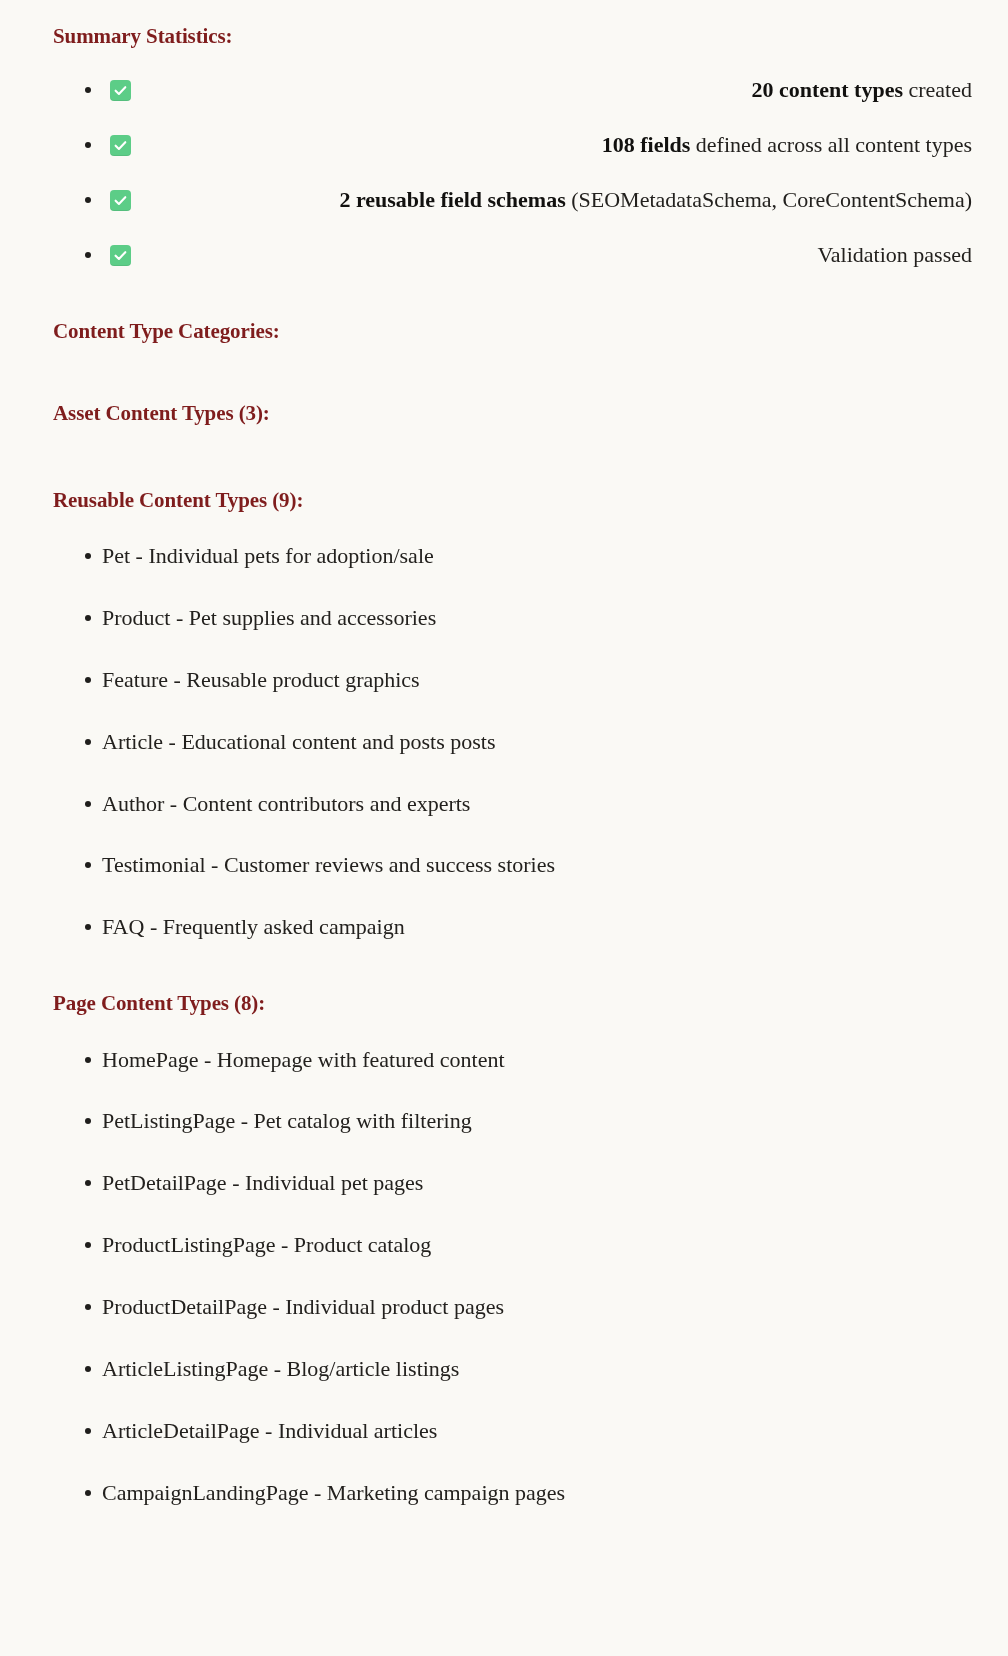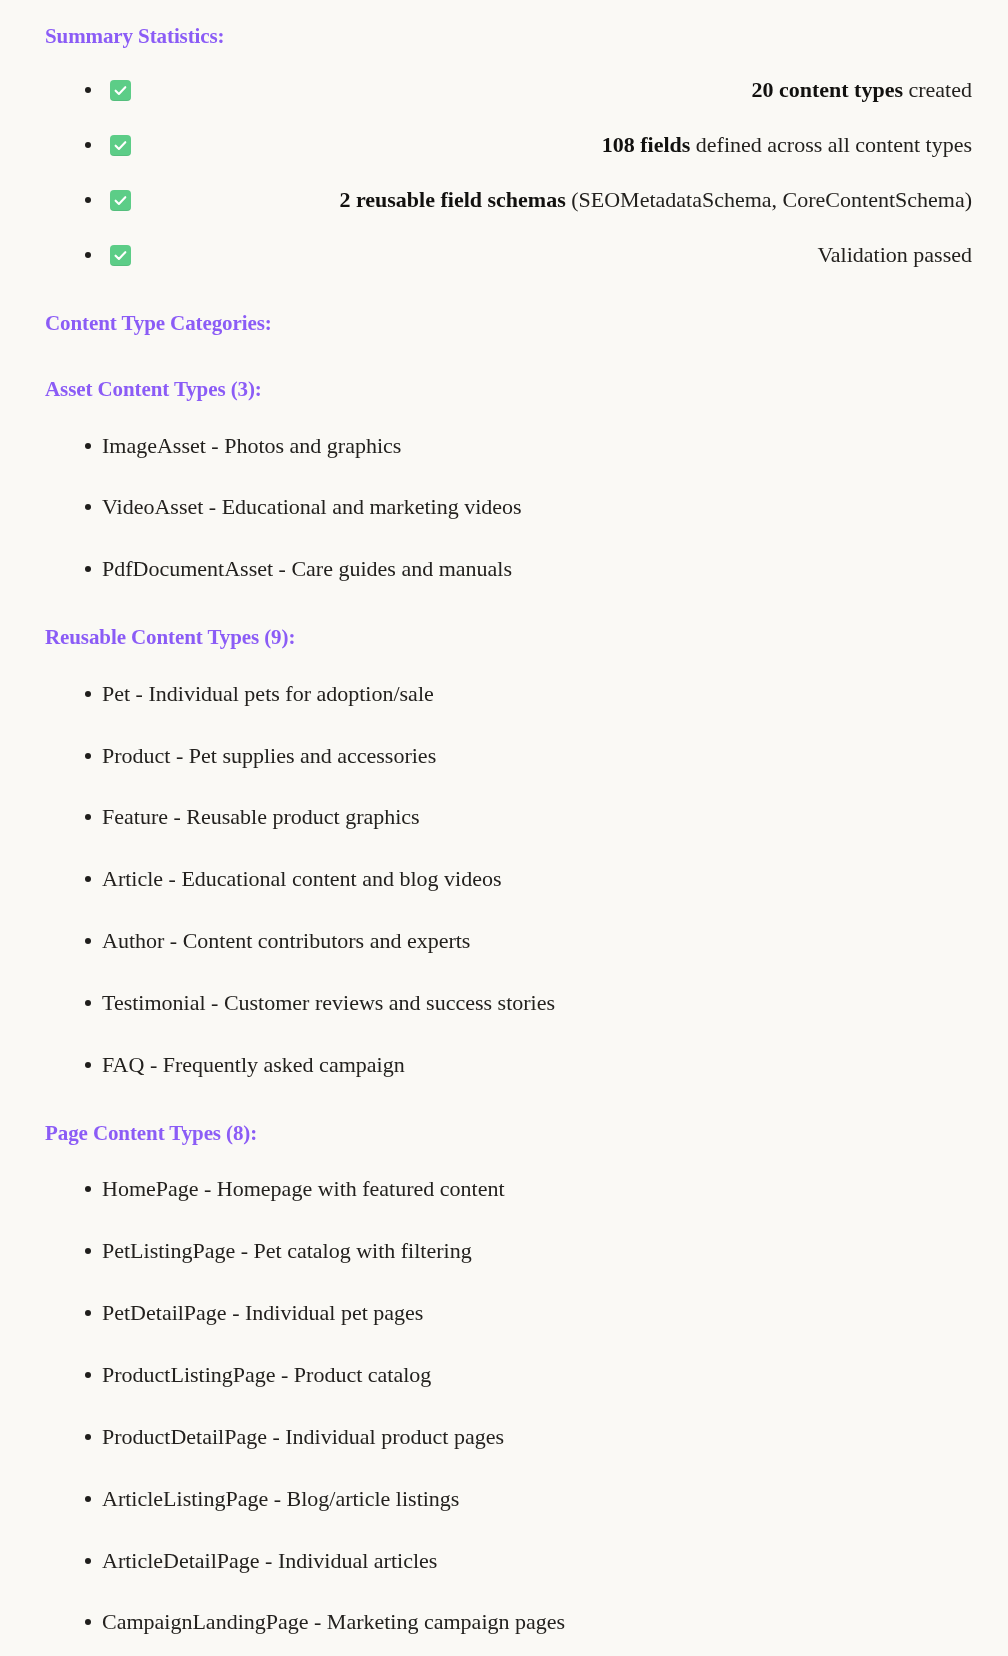--- a/index.html
+++ b/index.html
@@ -17,22 +17,22 @@
   }
   .doc {
     padding: 14px 36px 20px 36px;
   }
 
   
   .heading {
     font-weight: bold;
     font-size: 21px;
     line-height: 1.35;
-    color: #8b5cf6;
-    margin: 4px;
+    color: #7f1d1d;
+    margin: 12px;
     padding: 0 0 0 5px;
     letter-spacing: -0.1px;
   }
   .heading.first { margin-top: 8px; }
   .block-gap-lg { height: 34px; }
   .block-gap-md { height: 30px; }
 
   
   ul.list {
     list-style: none;
@@ -124,35 +124,30 @@
     </ul>
 
   <div class="block-gap-lg"></div>
 
   <p class="heading">Content Type Categories:</p>
 
   <div class="block-gap-md"></div>
 
   <p class="heading">Asset Content Types (3):</p>
 
-  <ul class="list types" id="asset-list">
-      <li><span>ImageAsset - Photos and graphics</span></li>
-      <li><span>VideoAsset - Educational and marketing videos</span></li>
-      <li><span>PdfDocumentAsset - Care guides and manuals</span></li>
-    </ul>
 
   <div class="block-gap-lg"></div>
 
   <p class="heading">Reusable Content Types (9):</p>
 
   <ul class="list types" id="reusable-list">
       <li><span>Pet - Individual pets for adoption/sale</span></li>
       <li><span>Product - Pet supplies and accessories</span></li>
       <li><span>Feature - Reusable product graphics</span></li>
-      <li><span>Article - Educational content and blog videos</span></li>
+      <li><span>Article - Educational content and posts posts</span></li>
       <li><span>Author - Content contributors and experts</span></li>
       <li><span>Testimonial - Customer reviews and success stories</span></li>
       <li><span>FAQ - Frequently asked campaign</span></li>
     </ul>
 
   <div class="block-gap-lg"></div>
 
   <p class="heading">Page Content Types (8):</p>
 
   <ul class="list types" id="page-list">

